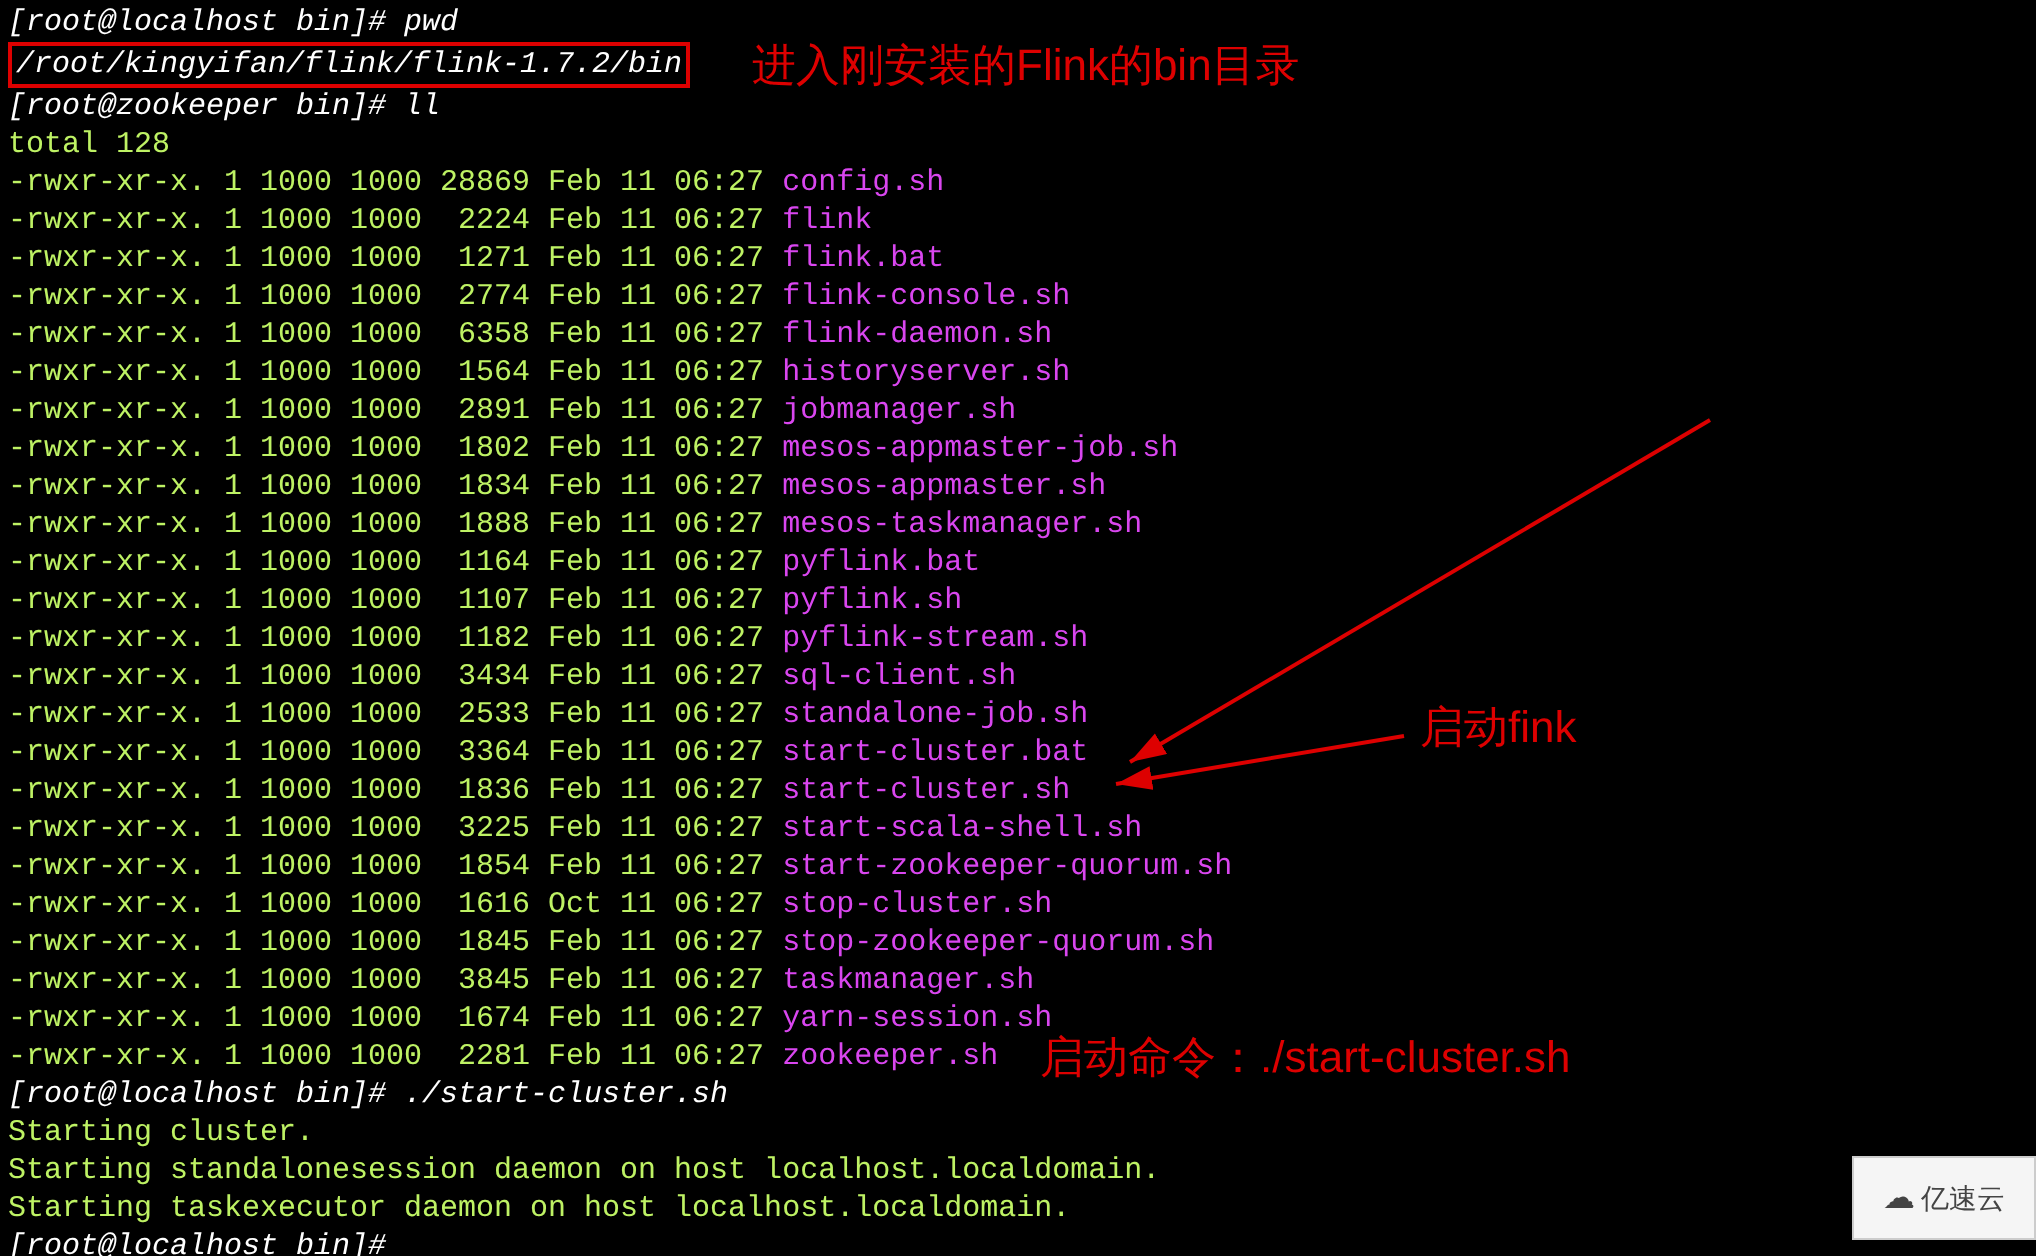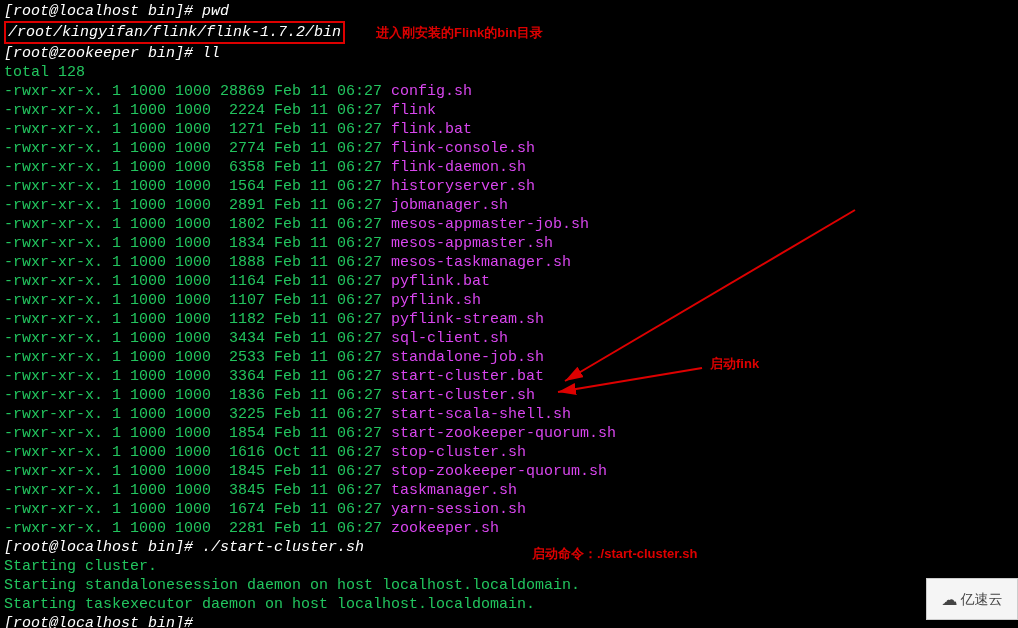--- a/index.html
+++ b/index.html
@@ -24,26 +24,26 @@
     display: inline-block;
     border: 2px solid #d00;
     padding: 0 2px;
     color: #fff;
     font-style: italic;
   }
   .annotation {
     position: absolute;
     color: #d00;
     font-family: "Microsoft YaHei", sans-serif;
-    font-size: 13px;
-    font-weight: bold;
+    font-size: 22px;
+    font-weight: normal;
     pointer-events: none;
   }
   .file { color: #d946ef; }  
-  .white { color: #22c55e; }
+  .white { color: #bef264; }
   .arrow-svg {
     position: absolute;
     pointer-events: none;
     left: 0;
     top: 0;
   }
   .logo-badge {
     position: absolute;
     right: 0;
     bottom: 8px;
@@ -95,21 +95,21 @@
 <span class="white">-rwxr-xr-x. 1 1000 1000  1674 Feb 11 06:27 </span><span class="file">yarn-session.sh</span>
 <span class="white">-rwxr-xr-x. 1 1000 1000  2281 Feb 11 06:27 </span><span class="file">zookeeper.sh</span>
 <span class="prompt">[root@localhost bin]# ./start-cluster.sh</span>
 <span class="white">Starting cluster.</span>
 <span class="white">Starting standalonesession daemon on host localhost.localdomain.</span>
 <span class="white">Starting taskexecutor daemon on host localhost.localdomain.</span>
 <span class="prompt">[root@localhost bin]# </span></div>
 
 <div class="annotation" style="left:376px; top:23px;">进入刚安装的Flink的bin目录</div>
 <div class="annotation" style="left:710px; top:354px;">启动fink</div>
-<div class="annotation" style="left:520px; top:544px;margin-left:12px;">启动命令：./start-cluster.sh</div>
+<div class="annotation" style="left:520px; top:519px;">启动命令：./start-cluster.sh</div>
 
 <svg class="arrow-svg" width="1018" height="628">
   <defs>
     <marker id="ah" markerWidth="10" markerHeight="10" refX="9" refY="3" orient="auto">
       <path d="M0,0 L0,6 L9,3 z" fill="#d00"></path>
     </marker>
   </defs>
   <line x1="855" y1="210" x2="565" y2="381" stroke="#d00" stroke-width="2" marker-end="url(#ah)"></line>
   <line x1="702" y1="368" x2="558" y2="392" stroke="#d00" stroke-width="2" marker-end="url(#ah)"></line>
 </svg>

